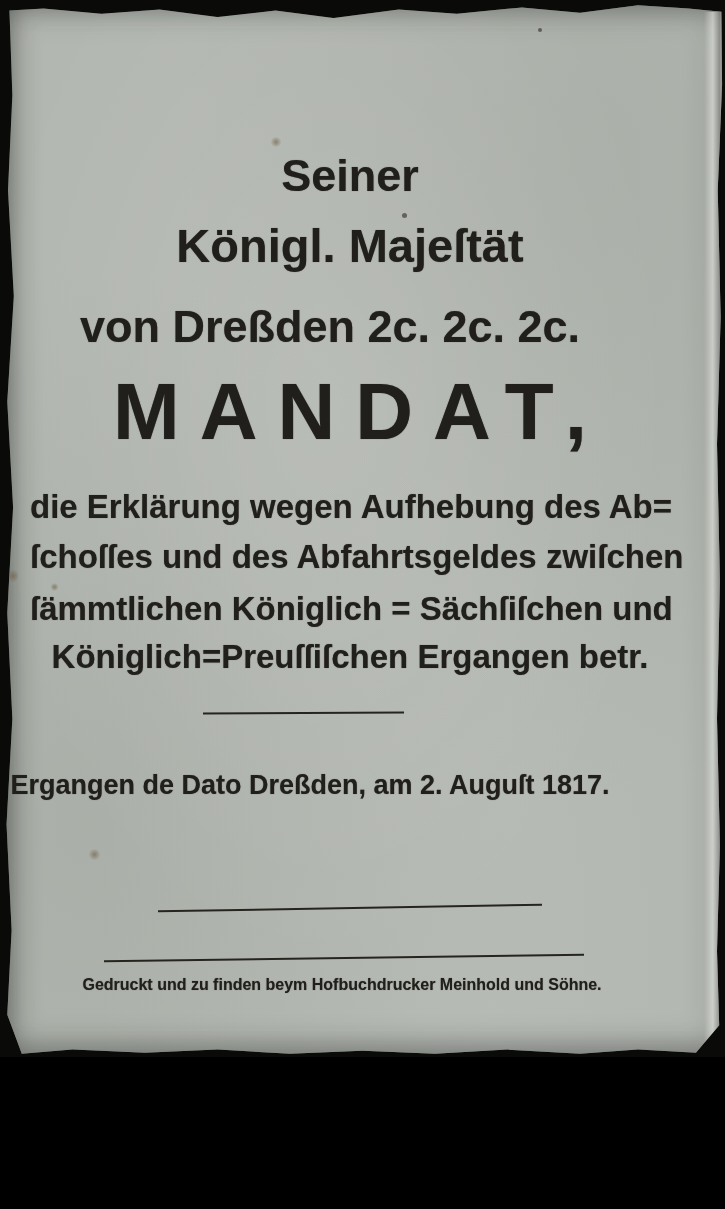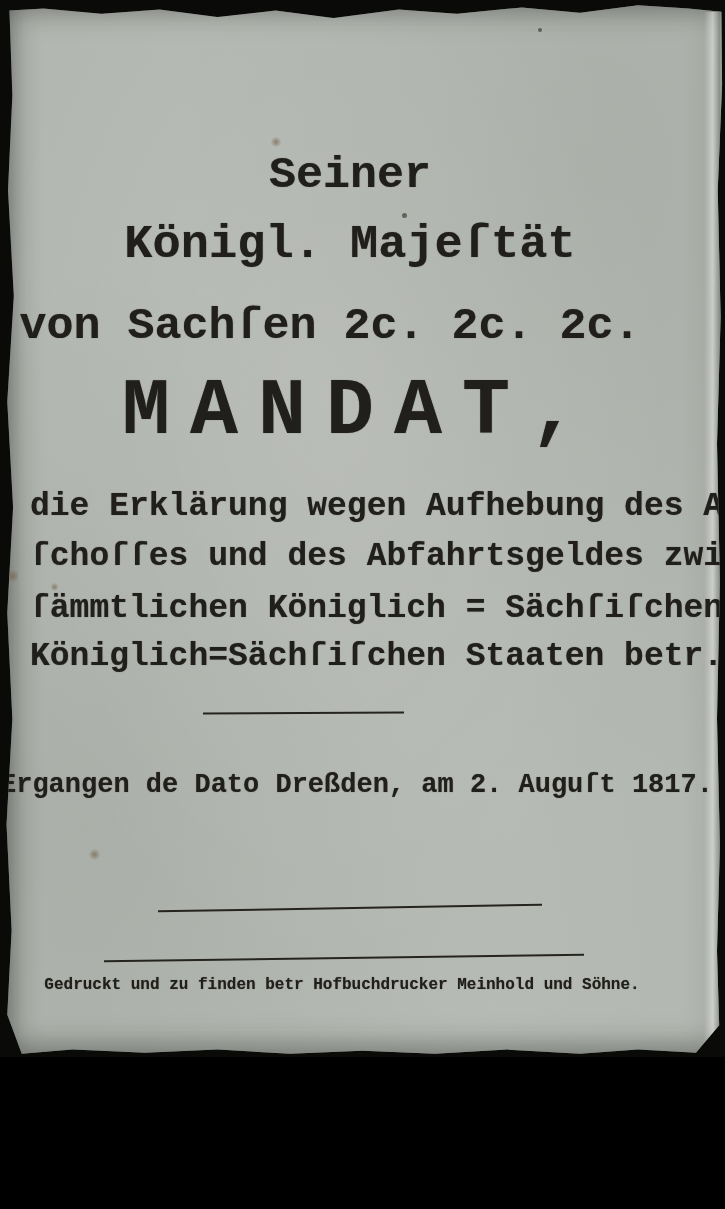--- a/index.html
+++ b/index.html
@@ -3,21 +3,21 @@
 <meta charset="utf-8">
 <style>
   html, body {
     margin: 0; padding: 0; background: #000;
   }
   .photo {
     position: relative;
     width: 725px; height: 1057px;
     background: #0a0a08;
     overflow: hidden;
-    font-family: Liberation Mono, monospace;
+    font-family: Liberation Sans, sans-serif;
   }
   
   .paper {
     position: absolute; inset: 0;
     background:
       radial-gradient(ellipse at 45% 38%, rgba(255,255,255,0.10), rgba(0,0,0,0) 62%),
       radial-gradient(ellipse at 82% 16%, rgba(136,141,134,0.18), rgba(0,0,0,0) 50%),
       radial-gradient(ellipse at 12% 78%, rgba(128,133,126,0.16), rgba(0,0,0,0) 48%),
       radial-gradient(ellipse at 60% 92%, rgba(200,204,198,0.20), rgba(0,0,0,0) 55%),
       #b3b7b1;
@@ -93,31 +93,31 @@
     <div class="spot speck" style="left:402px; top:213px; width:5px; height:5px;"></div>
     <div class="spot speck" style="left:538px; top:28px; width:4px; height:4px;"></div>
     <div class="spot fox" style="left:8px;   top:568px; width:10px; height:16px;"></div>
     <div class="spot fox" style="left:50px;  top:583px; width:9px;  height:8px;"></div>
     <div class="spot fox" style="left:88px;  top:849px; width:13px; height:11px;"></div>
     <div class="spot fox" style="left:55px;  top:1071px; width:11px; height:10px;"></div>
     <div class="spot hole" style="left:399px; top:1132px; width:8px; height:10px;"></div>
 
     <div class="line honorific-1">Seiner</div>
     <div class="line honorific-2">Königl. Majeſtät</div>
-    <div class="line honorific-3">von Sachſen 2c. 2c. 2c.</div>
+    <div class="line honorific-3">von Dreßden 2c. 2c. 2c.</div>
 
     <div class="line main-title">MANDAT,</div>
 
     <div class="line subject-line subject-0">die Erklärung wegen Aufhebung des Ab=</div>
     <div class="line subject-line subject-1">ſchoſſes und des Abfahrtsgeldes zwiſchen</div>
     <div class="line subject-line subject-2">ſämmtlichen Königlich = Sächſiſchen und</div>
-    <div class="line subject-line subject-3">Königlich=Sächſiſchen Staaten betr.</div>
+    <div class="line subject-line subject-3">Königlich=Preuſſiſchen Ergangen betr.</div>
 
     <div class="rule rule-divider"></div>
 
     <div class="line dateline">Ergangen de Dato Dreßden, am 2. Auguſt 1817.</div>
 
     <div class="rule rule-privilege-top"></div>
     <div class="rule rule-privilege-bot"></div>
 
-    <div class="line imprint">Gedruckt und zu finden betr Hofbuchdrucker Meinhold und Söhne.</div>
+    <div class="line imprint">Gedruckt und zu finden beym Hofbuchdrucker Meinhold und Söhne.</div>
   </div>
 </div>
 
 </body></html>

